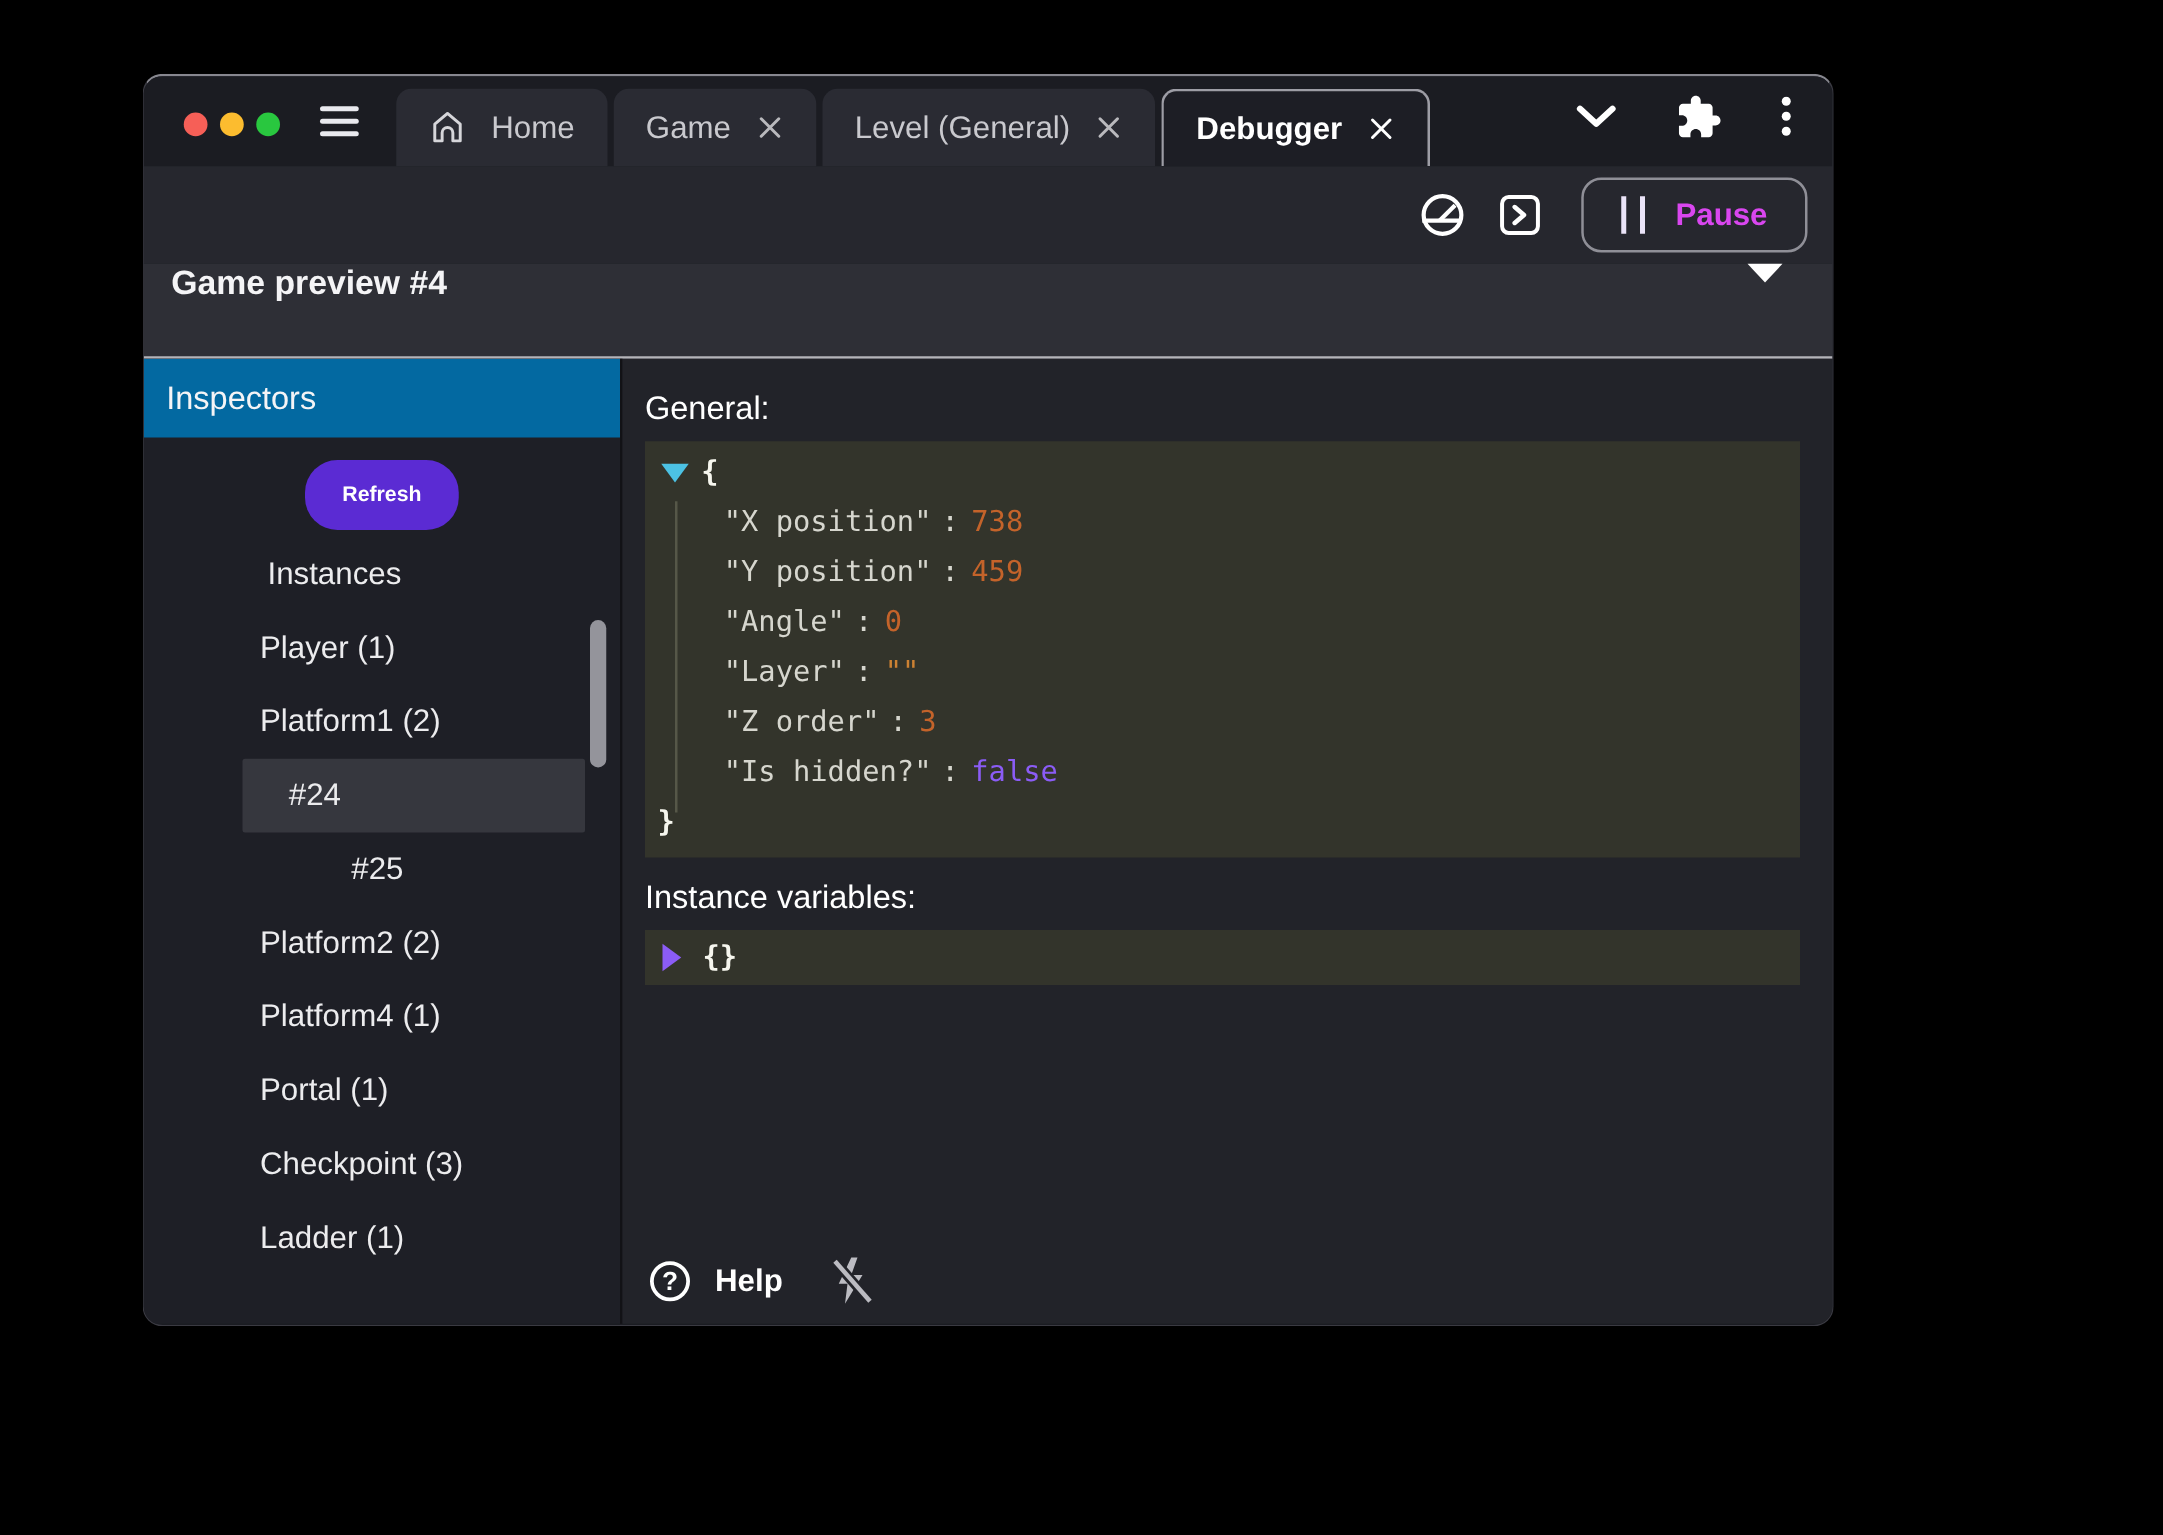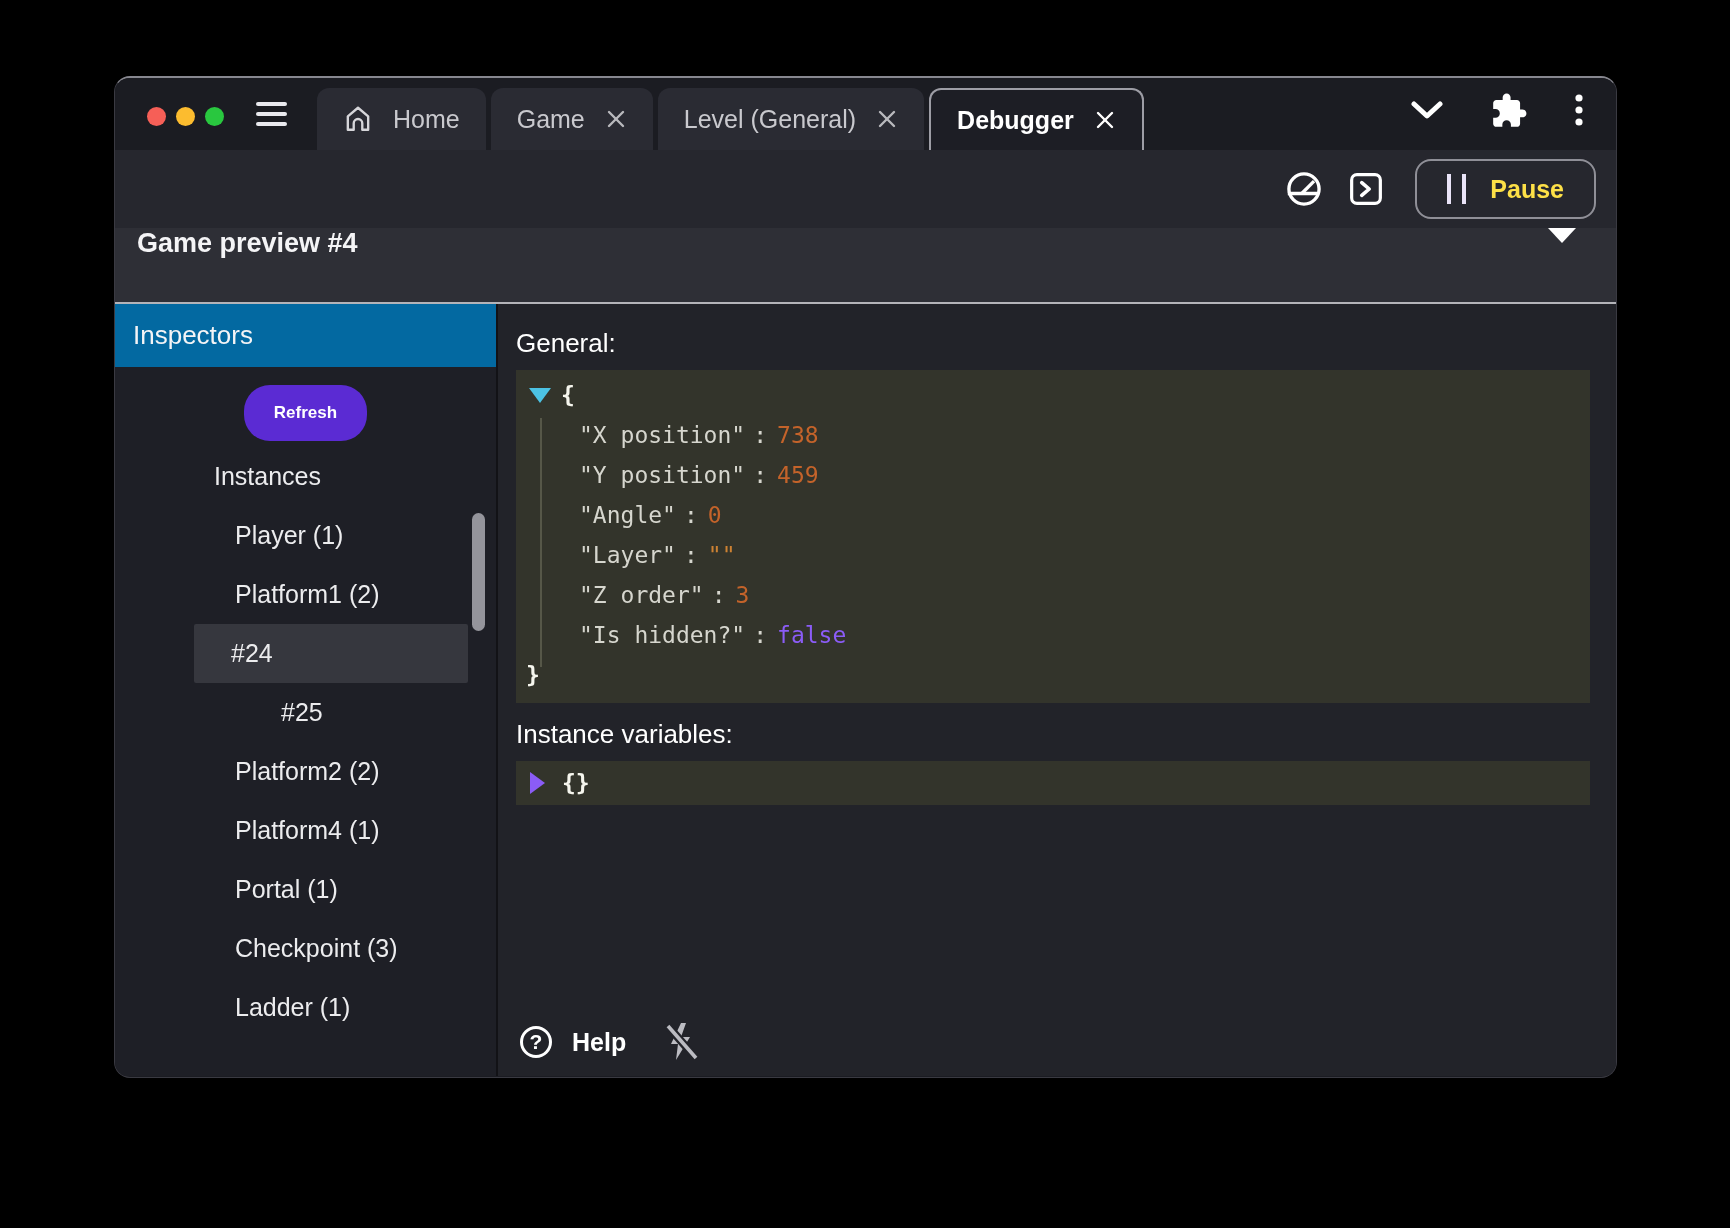--- a/index.html
+++ b/index.html
@@ -1,18 +1,18 @@
 <!DOCTYPE html>
 <html><head>
 <meta charset="utf-8">
 <style>
   html,body{margin:0;padding:0;background:#000;}
   .stage{position:relative;width:1730px;height:1228px;background:#000;overflow:hidden;
          font-family:"Liberation Sans", sans-serif;}
-  .window{position:absolute;left:114px;top:76px;width:1503px;height:1002px;
+  .window{position:absolute;left:114px;top:59px;width:1353px;height:1002px;
           background:#1b1c22;border-radius:16px;overflow:hidden;box-sizing:border-box;
           border:1px solid #3a3a42;border-top:2px solid #87878f;}
 
   
   .tabbar{height:72px;background:#1b1c22;display:flex;align-items:flex-end;padding:0 26px;box-sizing:border-box;}
   .lights{display:flex;gap:10px;align-items:center;margin:0 0 24px 6px;}
   .light{width:19px;height:19px;border-radius:50%;}
   .hamburger{display:flex;flex-direction:column;gap:6px;margin:0 0 24px 32px;cursor:pointer;}
   .hamburger span{display:block;width:31px;height:4px;background:#e9e9ee;border-radius:2px;}
   .tabs{display:flex;align-items:flex-end;margin-left:30px;gap:5px;}
@@ -25,21 +25,21 @@
   .tab.active .close-x line{stroke:#ffffff;}
   .home-svg{width:30px;height:30px;flex:0 0 auto;}
   .tab-actions{display:flex;align-items:center;gap:46px;margin:0 6px 20px auto;}
 
   
   .toolbar{height:78px;background:#26272e;display:flex;align-items:center;justify-content:flex-end;
            gap:26px;padding-right:20px;box-sizing:border-box;}
   .icon-btn{display:flex;align-items:center;justify-content:center;background:none;border:none;padding:0;cursor:pointer;}
   .pause-btn{height:60px;display:flex;align-items:center;gap:24px;padding:0 30px;margin-left:6px;
              background:transparent;border:2px solid #8f8f97;border-radius:16px;cursor:pointer;
-             color:#fde047;font-size:25px;font-weight:bold;font-family:"Liberation Sans",sans-serif;}
+             color:#d946ef;font-size:25px;font-weight:bold;font-family:"Liberation Sans",sans-serif;}
   .pause-glyph{display:flex;gap:11px;}
   .pause-glyph i{display:block;width:4px;height:30px;background:#eae4f8;}
 
   
   .previewbar{height:76px;background:#2e2f36;border-bottom:2px solid #b4b4b9;
               display:flex;padding:0 40px 0 22px;box-sizing:border-box;}
   .preview-title{color:#f4f4f6;font-size:27px;font-weight:bold;}
   .caret-down{margin-left:auto;width:0;height:0;border-left:14px solid transparent;
               border-right:14px solid transparent;border-top:15px solid #ffffff;cursor:pointer;}
 
@@ -48,21 +48,21 @@
   .sidebar{width:383px;flex:0 0 383px;background:#1e1f26;border-right:2px solid #121216;
            position:relative;box-sizing:border-box;overflow:hidden;}
   .sidebar-header{height:63px;background:#0369a1;display:flex;align-items:center;
                   padding-left:18px;color:#f4f4f6;font-size:26px;}
   .refresh-btn{display:block;margin:18px auto 0;padding:0 30px;height:56px;
                background:#5b2bd3;border:none;border-radius:26px;color:#fff;
                font-size:17px;font-weight:bold;cursor:pointer;font-family:"Liberation Sans",sans-serif;}
   .tree{margin-top:6px;}
   .trow{height:59px;display:flex;align-items:center;color:#ececee;font-size:25px;cursor:pointer;box-sizing:border-box;}
   .trow.lvl0{padding-left:99px;}
-  .trow.lvl1{padding-left:120px;}
+  .trow.lvl1{padding-left:93px;}
   .trow.lvl2{padding-left:166px;}
   .trow.selected{background:#36373e;margin-left:79px;margin-right:28px;padding-left:37px;border-radius:2px;}
   .scroll-thumb{position:absolute;right:11px;top:209px;width:13px;height:118px;
                 background:#94949b;border-radius:7px;cursor:pointer;}
 
   .main{flex:1;background:#222329;position:relative;padding:26px 26px 0 18px;box-sizing:border-box;overflow:hidden;}
   .section-label{color:#ffffff;font-size:26px;line-height:26px;}
   .json-view{background:#33342b;margin-top:14px;position:relative;padding:5px 0 8px;
              font-family:"DejaVu Sans Mono",monospace;font-size:23px;}
   .json-view.collapsed{height:44px;padding:0;display:flex;align-items:center;}

